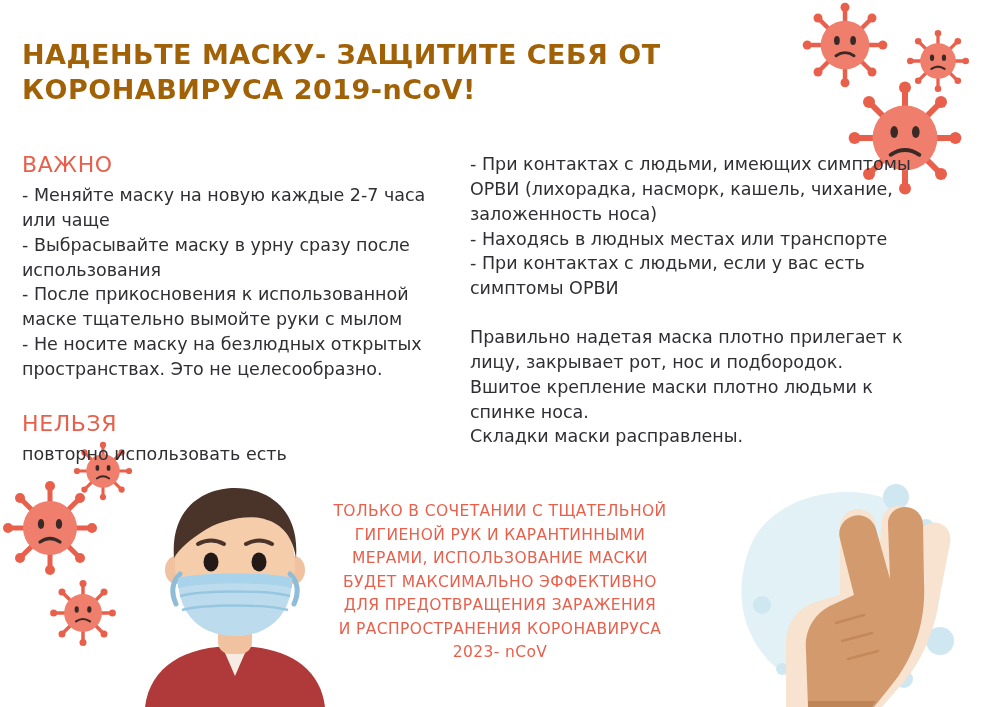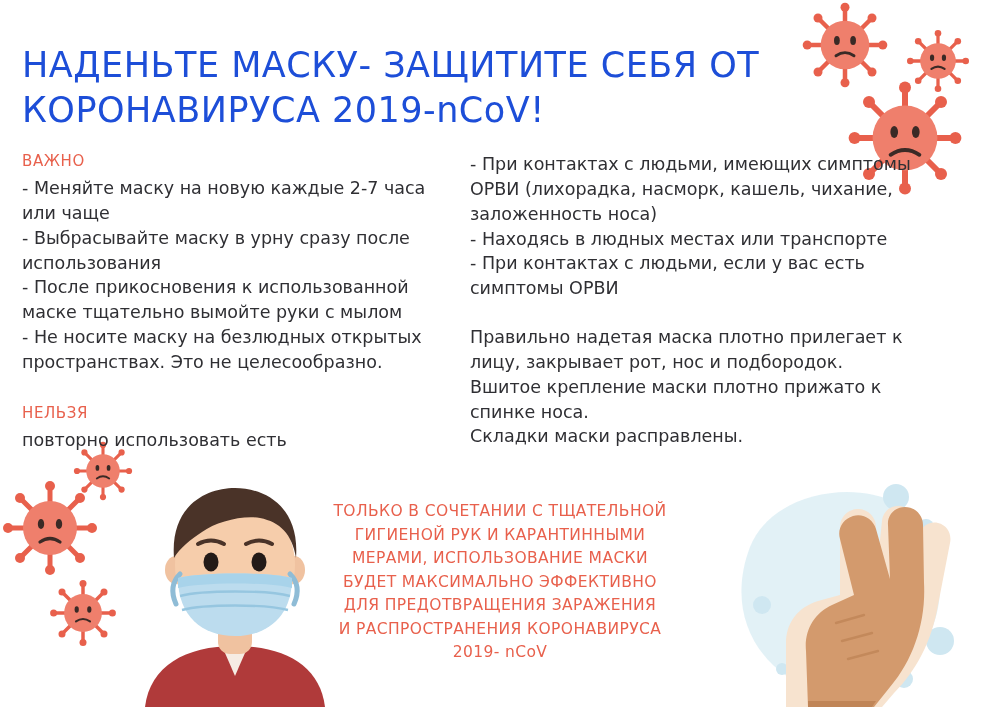--- a/index.html
+++ b/index.html
@@ -21,44 +21,44 @@
     overflow: hidden;
     background: #fff;
   }
 
   
   .title {
     position: absolute;
     left: 22px;
     top: 20px;
     width: 790px;
-    color: #1d4ed8;
-    font-size: 35px;
+    color: #a16207;
+    font-size: 27px;
     line-height: 1.28;
     letter-spacing: 0.5px;
     font-family: "DejaVu Sans", sans-serif;
-    font-weight: 400;
+    font-weight: 700;
   }
 
   
   .col {
     position: absolute;
     top: 152px;
   }
   .col-left {
     left: 22px;
     width: 440px;
   }
   .col-right {
     left: 470px;
     width: 470px;
   }
   .section-head {
     color: #e8604c;
-    font-size: 15px;
+    font-size: 22px;
     letter-spacing: 0.6px;
     margin: 0 0 6px 0;
     font-weight: 400;
   }
   .body-text {
     color: #2f2f33;
     font-size: 17.5px;
     line-height: 1.42;
     margin: 0;
     white-space: pre-line;
@@ -312,31 +312,31 @@
       <div class="section-head">НЕЛЬЗЯ</div>
       <p class="body-text">повторно использовать есть</p>
     </div>
   </div>
 
   <div class="col col-right">
     <p class="body-text">- При контактах с людьми, имеющих симптомы ОРВИ (лихорадка, насморк, кашель, чихание, заложенность носа)
 - Находясь в людных местах или транспорте
 - При контактах с людьми, если у вас есть симптомы ОРВИ</p>
     <p class="body-text para-gap">Правильно надетая маска плотно прилегает к лицу, закрывает рот, нос и подбородок.
-Вшитое крепление маски плотно прижато к спинке носа.
+Вшитое крепление маски плотно людьми к спинке носа.
 Складки маски расправлены.</p>
   </div>
 
   <div class="caption">ТОЛЬКО В СОЧЕТАНИИ С ТЩАТЕЛЬНОЙ
 ГИГИЕНОЙ РУК И КАРАНТИННЫМИ
 МЕРАМИ, ИСПОЛЬЗОВАНИЕ МАСКИ
 БУДЕТ МАКСИМАЛЬНО ЭФФЕКТИВНО
 ДЛЯ ПРЕДОТВРАЩЕНИЯ ЗАРАЖЕНИЯ
 И РАСПРОСТРАНЕНИЯ КОРОНАВИРУСА
-2019- nCoV</div>
+2023- nCoV</div>
 
   <div class="boy">
     <svg width="250" height="237" viewBox="0 0 250 237" aria-hidden="true">
 
       <path d="M35 237 C40 196 75 176 125 176 C175 176 210 196 215 237 Z" fill="#b03a3a"></path>
       <path d="M112 176 L125 206 L138 176 Z" fill="#f6ece4"></path>
 
       <rect x="108" y="152" width="34" height="32" rx="12" fill="#f0c2a0"></rect>
 
       <ellipse cx="66" cy="100" rx="11" ry="14" fill="#f0c2a0"></ellipse>

